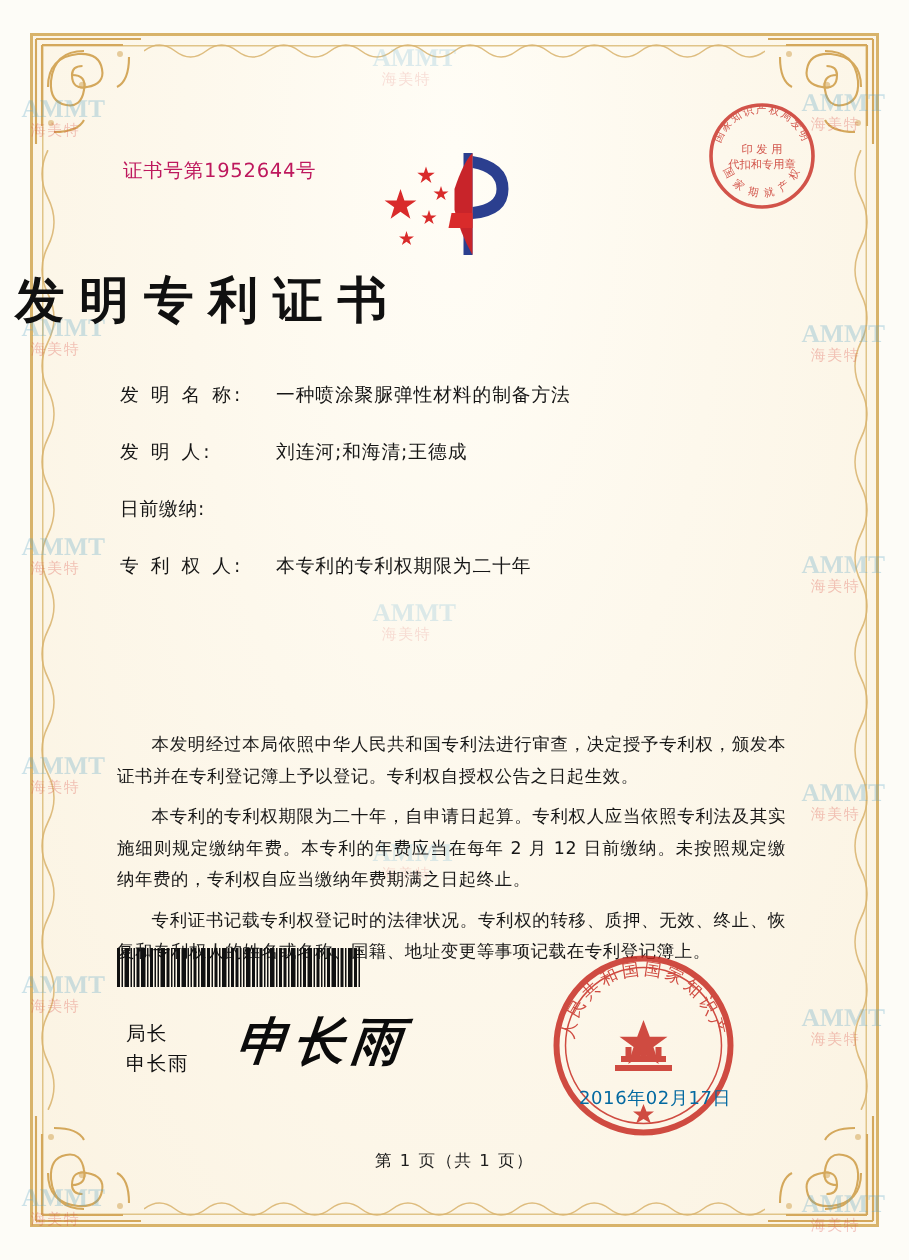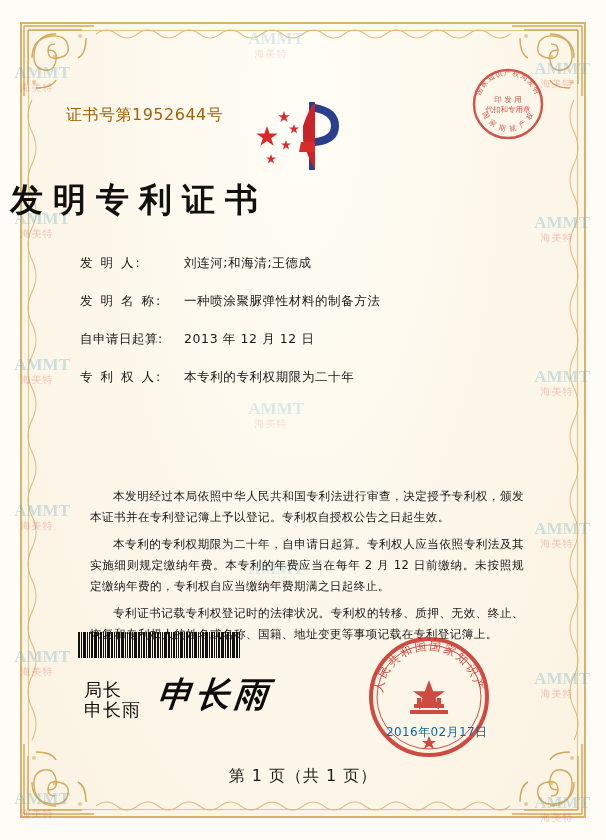--- a/index.html
+++ b/index.html
@@ -106,24 +106,24 @@
 
   
   .content {
     position: absolute;
     inset: 0;
     z-index: 5;
   }
 
   .cert-no {
     position: absolute;
-    left: 66px; top: 105px;
+    left: 82px; top: 105px;
     font-family: "DejaVu Sans", sans-serif;
-    font-size: 16px;
-    color: #a16207;
+    font-size: 13px;
+    color: #be185d;
     letter-spacing: .5px;
   }
 
   
   .logo {
     position: absolute;
     left: 253px; top: 96px;
     width: 92px; height: 78px;
   }
 
@@ -169,42 +169,42 @@
   .body-text {
     position: absolute;
     left: 78px; top: 486px;
     width: 446px;
     font-size: 11.6px;
     line-height: 21px;
     color: #181818;
     letter-spacing: .4px;
     text-align: justify;
   }
-  .body-text p { margin: 0 0 6px 12px; }
+  .body-text p { margin: 0 0 6px 0; }
   .body-text p.indent { text-indent: 23px; }
 
   
   .barcode {
     position: absolute;
     left: 78px; top: 632px;
     width: 204px; height: 26px;
   }
   .barcode span {
     display: inline-block;
     height: 100%;
     background: #111;
     margin-right: 1px;
     vertical-align: top;
   }
 
   
   .sig-label {
     position: absolute;
     left: 84px; top: 680px;
-    font-size: 18px;
+    font-size: 13px;
     color: #121212;
     line-height: 20px;
     letter-spacing: 1px;
   }
   .sig-hand {
     position: absolute;
     left: 158px; top: 672px;
     font-family: "Liberation Serif", serif;
     font-size: 34px;
     font-style: italic;
@@ -230,21 +230,21 @@
     left: 386px; top: 724px;
     font-size: 12px;
     color: #0369a1;
     letter-spacing: .4px;
   }
 
   .page-no {
     position: absolute;
     left: 0; right: 0; top: 766px;
     text-align: center;
-    font-size: 16px;
+    font-size: 11px;
     color: #1d1d1d;
     letter-spacing: 1px;
   }
 </style>
 </head>
 <body>
 
 <div class="page">
 
   <div class="paper-tint"></div>
@@ -430,30 +430,29 @@
           <path d="M50 30 Q56 12 62 6 L62 74 Q54 60 50 44 Z" fill="#c8242a"></path>
           <path d="M48 46 L62 46 L62 56 L46 56 Z" fill="#d92b2b"></path>
         </g>
       </svg>
     </div>
 
     <div class="title">发明专利证书</div>
 
     <div class="fields">
       <div class="field">
+        <div class="label">发 明 名 称:</div>
+        <div class="value">一种喷涂聚脲弹性材料的制备方法</div>
+      </div>
+      <div class="field">
         <div class="label">发 明 人:</div>
         <div class="value">刘连河;和海清;王德成</div>
       </div>
       <div class="field">
-        <div class="label">发 明 名 称:</div>
-        <div class="value">一种喷涂聚脲弹性材料的制备方法</div>
-      </div>
-      <div class="field">
-        <div class="label tight">自申请日起算:</div>
-        <div class="value">2013 年 12 月 12 日</div>
+        <div class="label tight">日前缴纳:</div>
       </div>
       <div class="field">
         <div class="label">专 利 权 人:</div>
         <div class="value">本专利的专利权期限为二十年</div>
       </div>
     </div>
 
     <div class="body-text">
       <p class="indent">本发明经过本局依照中华人民共和国专利法进行审查，决定授予专利权，颁发本证书并在专利登记簿上予以登记。专利权自授权公告之日起生效。</p>
       <p class="indent">本专利的专利权期限为二十年，自申请日起算。专利权人应当依照专利法及其实施细则规定缴纳年费。本专利的年费应当在每年 2 月 12 日前缴纳。未按照规定缴纳年费的，专利权自应当缴纳年费期满之日起终止。</p>

